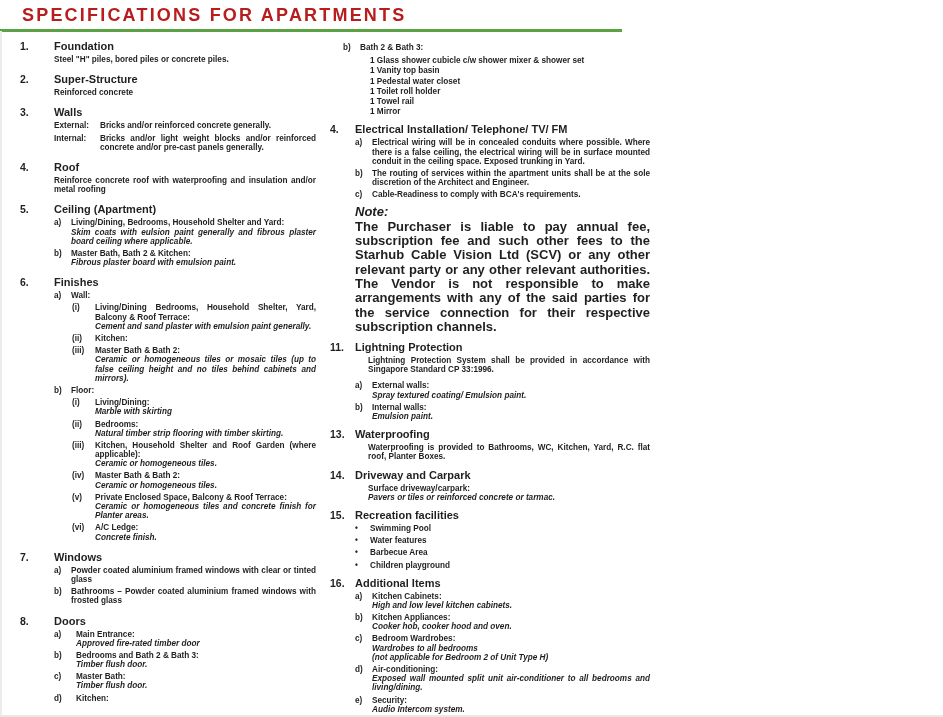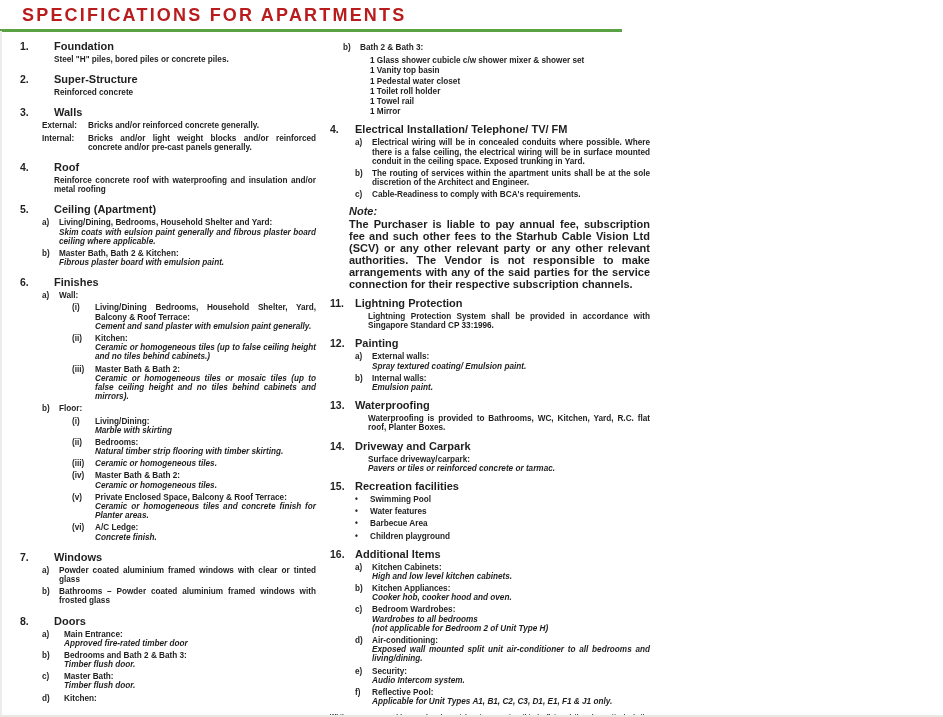--- a/index.html
+++ b/index.html
@@ -15,37 +15,37 @@
   .col-left{width:296px;margin-left:20px;flex:none;}
   .col-right{width:320px;margin-left:14px;flex:none;}
   .sec{margin-bottom:9px;}
   .col-right .sec{margin-bottom:7px;}
   .sec-head{display:flex;margin-bottom:1px;}
   .sec-num{width:34px;flex:none;font-size:10.5px;}
   .col-right .sec-num{width:25px;}
   .sec-title{font-size:11px;}
   .item{display:flex;margin-top:3px;font-size:8.2px;line-height:1.12;text-align:justify;}
   .col-left .ind0{margin-left:34px;}
-  .col-left .ind1{margin-left:22px;}
+  .col-left .ind1{margin-left:34px;}
   .col-left .ind2{margin-left:52px;}
   .col-right .ind0{margin-left:38px;}
   .col-right .ind1{margin-left:25px;}
   .col-right .ind2{margin-left:40px;}
   .col-right .indc{margin-left:13px;}
   .lab{flex:none;width:17px;}
   .ind2 > .lab{width:23px;}
   .lab-wide{width:46px !important;}
   .lab-med{width:22px !important;}
   .ibody{flex:1;min-width:0;}
   .head{display:block;}
   .val{display:block;font-style:italic;white-space:pre-line;}
   .txt{display:block;}
   .line{display:block;text-align:justify;margin-top:1px;}
   .dot{flex:none;width:15px;}
-  .note{margin:6px 0 0 19px;font-size:11px;line-height:1.1;text-align:justify;}
+  .note{margin:6px 0 0 25px;font-size:13px;line-height:1.1;text-align:justify;}
   .notehead{display:block;font-style:italic;}
   .disc{margin-top:7px;font-size:6.5px;line-height:1.1;text-align:justify;}
   .dpar{margin-bottom:4px;}
   .left-band{position:absolute;left:0;top:26px;bottom:0;width:2px;background:#edece8;}
   .bottom-band{position:absolute;left:0;bottom:0;width:943px;height:7px;background:#e9e8e3;}
 </style>
 </head>
 <body>
 
 <div class="page">
@@ -140,21 +140,20 @@
             <span class="lab">(i)</span>
             <div class="ibody">
               <span class="head">Living/Dining Bedrooms, Household Shelter, Yard, Balcony &amp; Roof Terrace:</span>
               <span class="val">Cement and sand plaster with emulsion paint generally.</span>
             </div>
           </div>
           <div class="item ind2">
             <span class="lab">(ii)</span>
             <div class="ibody">
               <span class="head">Kitchen:</span>
-              <span class="val">Ceramic or homogeneous tiles (up to false ceiling height and no tiles behind cabinets.)</span>
             </div>
           </div>
           <div class="item ind2">
             <span class="lab">(iii)</span>
             <div class="ibody">
               <span class="head">Master Bath &amp; Bath 2:</span>
               <span class="val">Ceramic or homogeneous tiles or mosaic tiles (up to false ceiling height and no tiles behind cabinets and mirrors).</span>
             </div>
           </div>
           <div class="item ind1">
@@ -173,20 +172,21 @@
           <div class="item ind2">
             <span class="lab">(ii)</span>
             <div class="ibody">
               <span class="head">Bedrooms:</span>
               <span class="val">Natural timber strip flooring with timber skirting.</span>
             </div>
           </div>
           <div class="item ind2">
             <span class="lab">(iii)</span>
             <div class="ibody">
+              <span class="head">Kitchen, Household Shelter and Roof Garden (where applicable):</span>
               <span class="val">Ceramic or homogeneous tiles.</span>
             </div>
           </div>
           <div class="item ind2">
             <span class="lab">(iv)</span>
             <div class="ibody">
               <span class="head">Master Bath &amp; Bath 2:</span>
               <span class="val">Ceramic or homogeneous tiles.</span>
             </div>
           </div>
@@ -306,24 +306,20 @@
             <div class="sec-num">11.</div>
             <div class="sec-title">Lightning Protection</div>
           </div>
           <div class="item ind0">
             <div class="ibody">
               <span class="txt">Lightning Protection System shall be provided in accordance with Singapore Standard CP 33:1996.</span>
             </div>
           </div>
         </div>
         <div class="sec">
-          <div class="sec-head">
-            <div class="sec-num">12.</div>
-            <div class="sec-title">Painting</div>
-          </div>
           <div class="item ind1">
             <span class="lab">a)</span>
             <div class="ibody">
               <span class="head">External walls:</span>
               <span class="val">Spray textured coating/ Emulsion paint.</span>
             </div>
           </div>
           <div class="item ind1">
             <span class="lab">b)</span>
             <div class="ibody">

